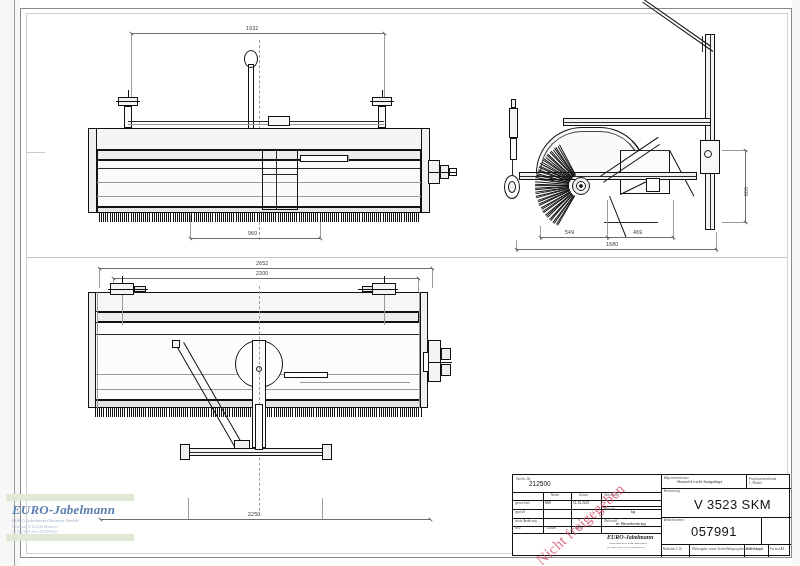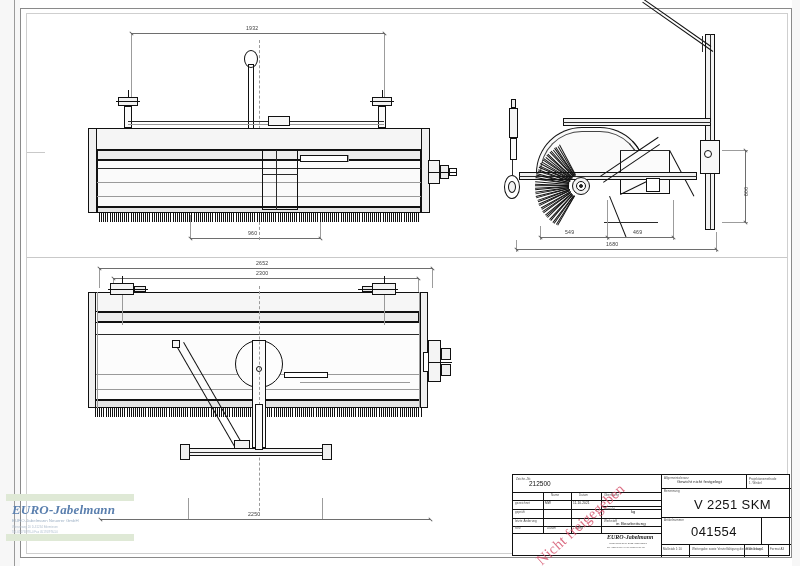--- a/index.html
+++ b/index.html
@@ -724,26 +724,26 @@
 
     <div class="tb-cell tb-bt" style="left:148px;top:13px;width:130px;height:0;"></div>
     <div class="tb-cell tb-bl" style="left:233px;top:0;width:0;height:13px;"></div>
     <div class="tb-lbl" style="left:151px;top:2px;">Allgemeintoleranz</div>
     <div class="tb-lbl" style="left:164px;top:5px;font-size:4px;color:#222;">Gewicht nicht festgelegt</div>
     <div class="tb-lbl" style="left:236px;top:3px;">Projektionsmethode</div>
     <div class="tb-lbl" style="left:236px;top:7px;">1. Winkel</div>
 
     <div class="tb-cell tb-bt" style="left:148px;top:42px;width:130px;height:0;"></div>
     <div class="tb-lbl" style="left:151px;top:15px;">Benennung</div>
-    <div class="tb-val tb-big" style="left:181px;top:22px;">V 2251 SKM</div>
+    <div class="tb-val tb-big" style="left:181px;top:22px;">V 3523 SKM</div>
 
     <div class="tb-cell tb-bt" style="left:148px;top:69px;width:130px;height:0;"></div>
     <div class="tb-cell tb-bl" style="left:248px;top:42px;width:0;height:27px;"></div>
     <div class="tb-lbl" style="left:151px;top:44px;">Artikelnummer</div>
-    <div class="tb-val tb-big" style="left:178px;top:49px;">041554</div>
+    <div class="tb-val tb-big" style="left:178px;top:49px;">057991</div>
 
     <div class="tb-cell tb-bl" style="left:176px;top:69px;width:0;height:13px;"></div>
     <div class="tb-cell tb-bl" style="left:231px;top:69px;width:0;height:13px;"></div>
     <div class="tb-cell tb-bl" style="left:255px;top:69px;width:0;height:13px;"></div>
     <div class="tb-lbl" style="left:150px;top:73px;">Maßstab 1:10</div>
     <div class="tb-lbl" style="left:179px;top:73px;">Weitergabe sowie Vervielfältigung dieser Unterlage</div>
     <div class="tb-lbl" style="left:233px;top:73px;">Blatt 1 von 1</div>
     <div class="tb-lbl" style="left:257px;top:73px;">Format A3</div>
   </div>
 

